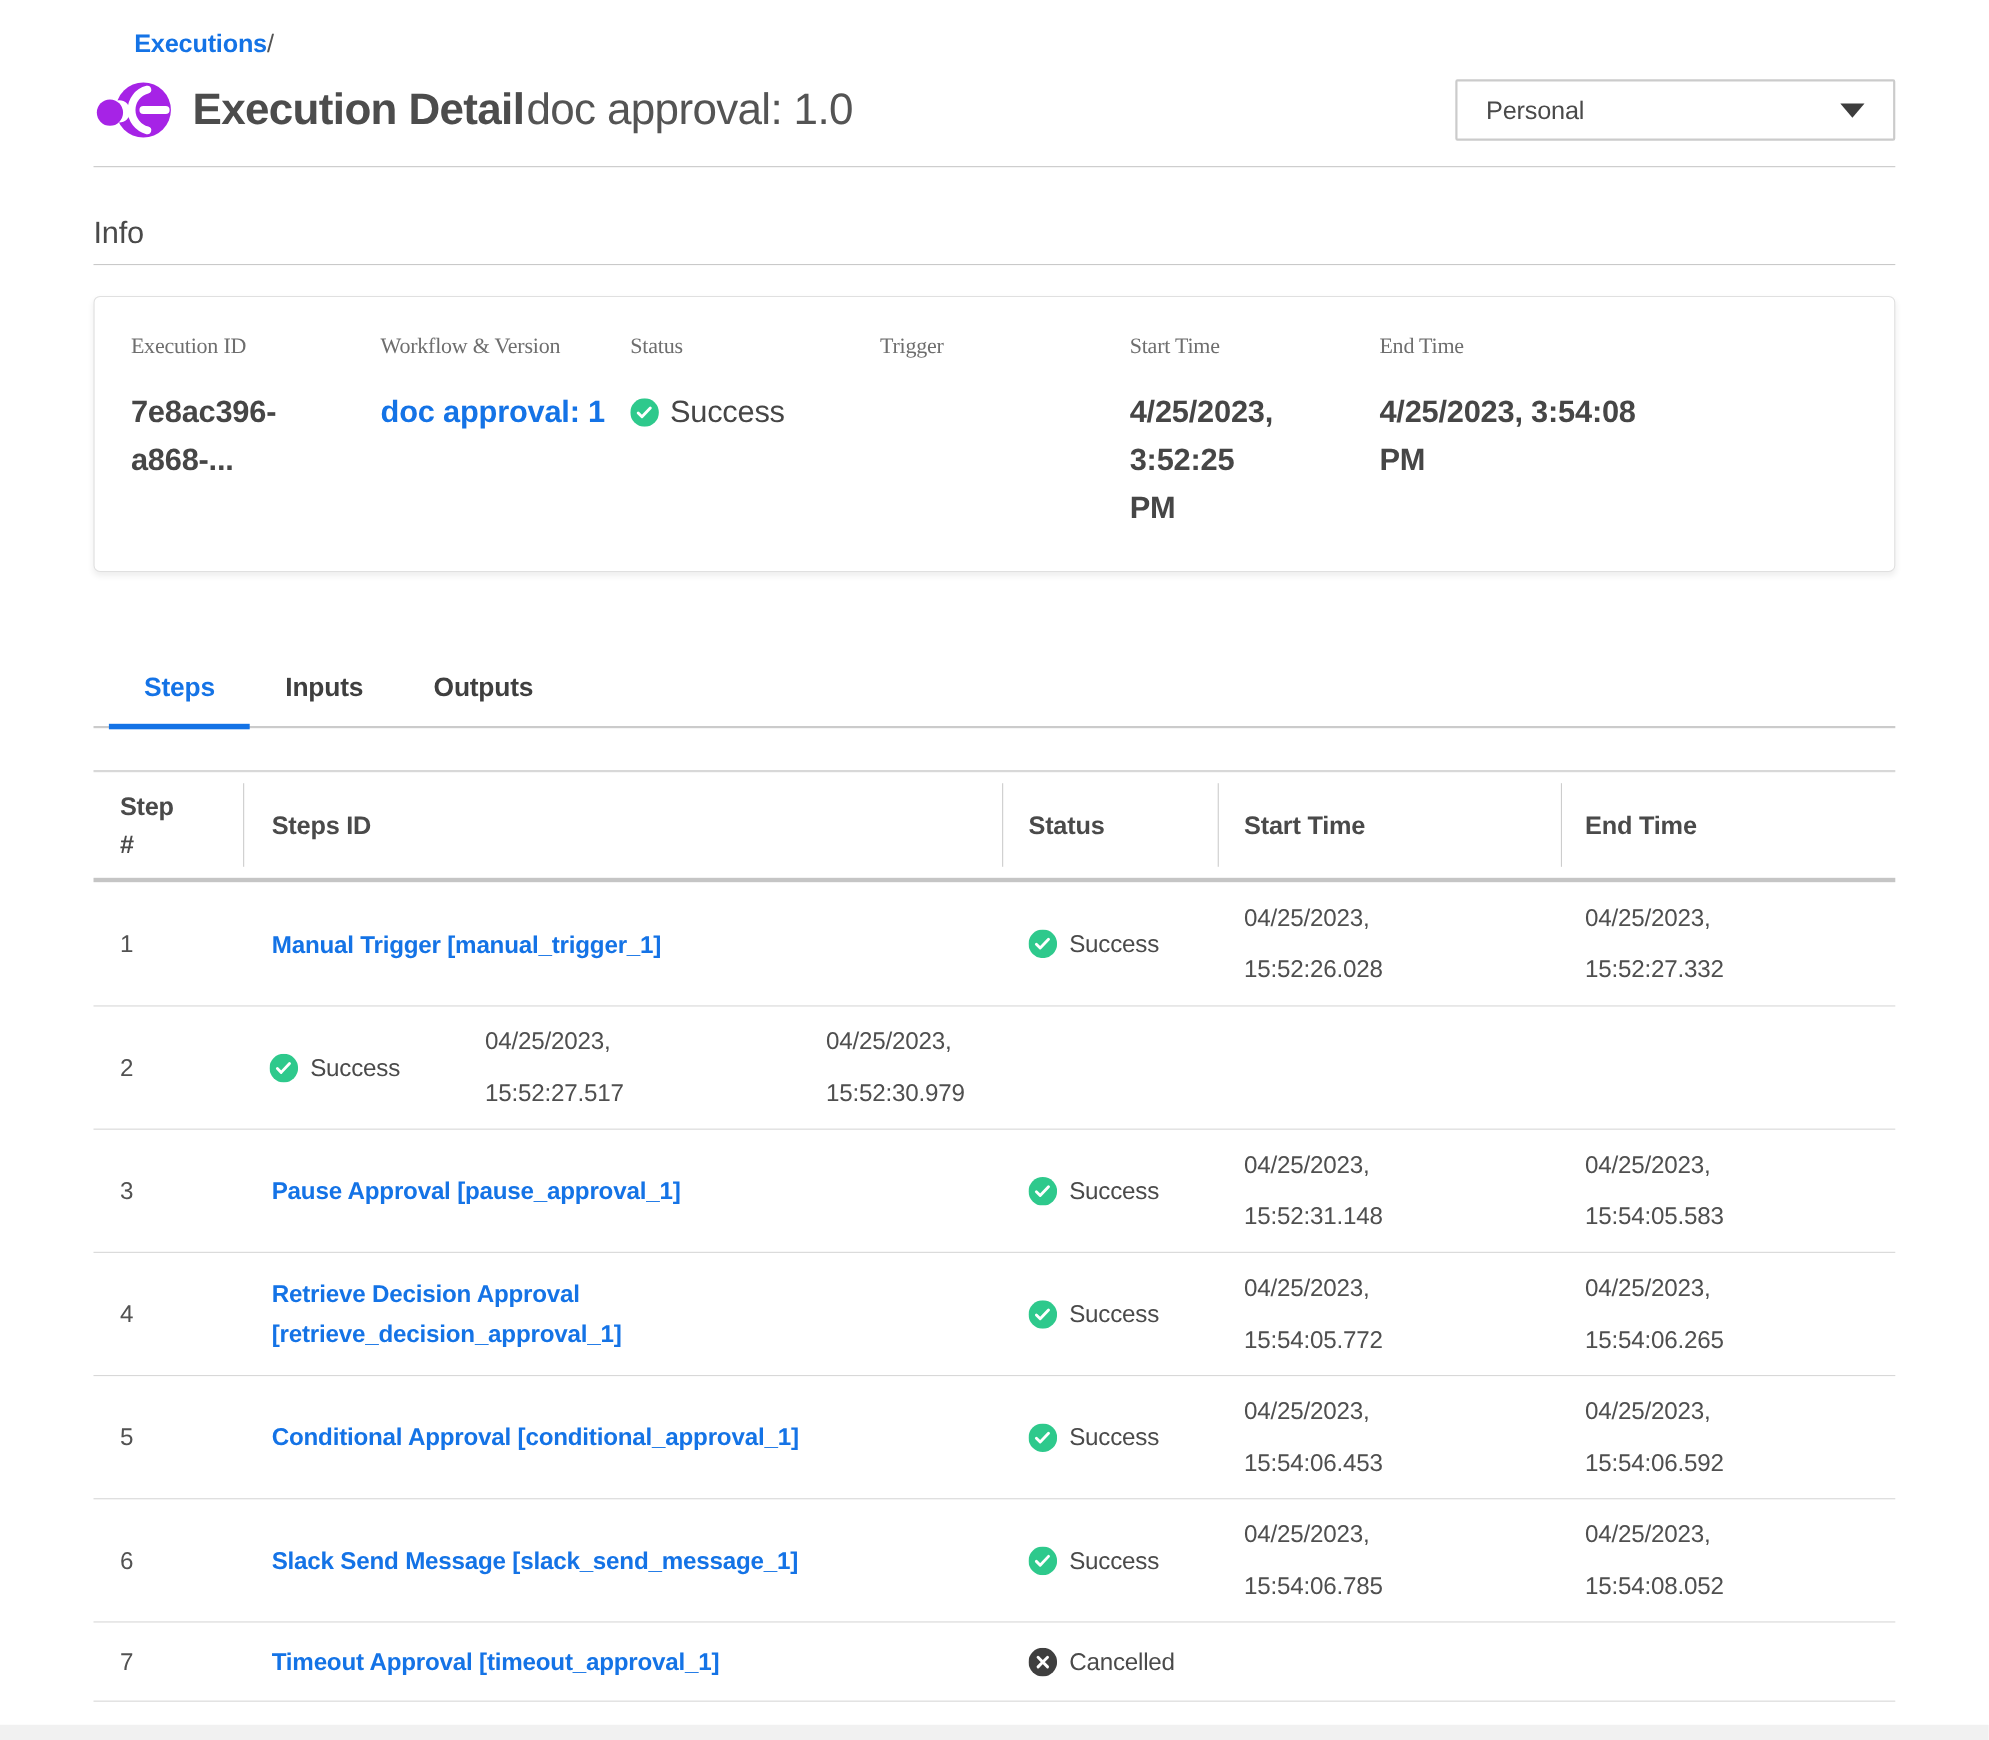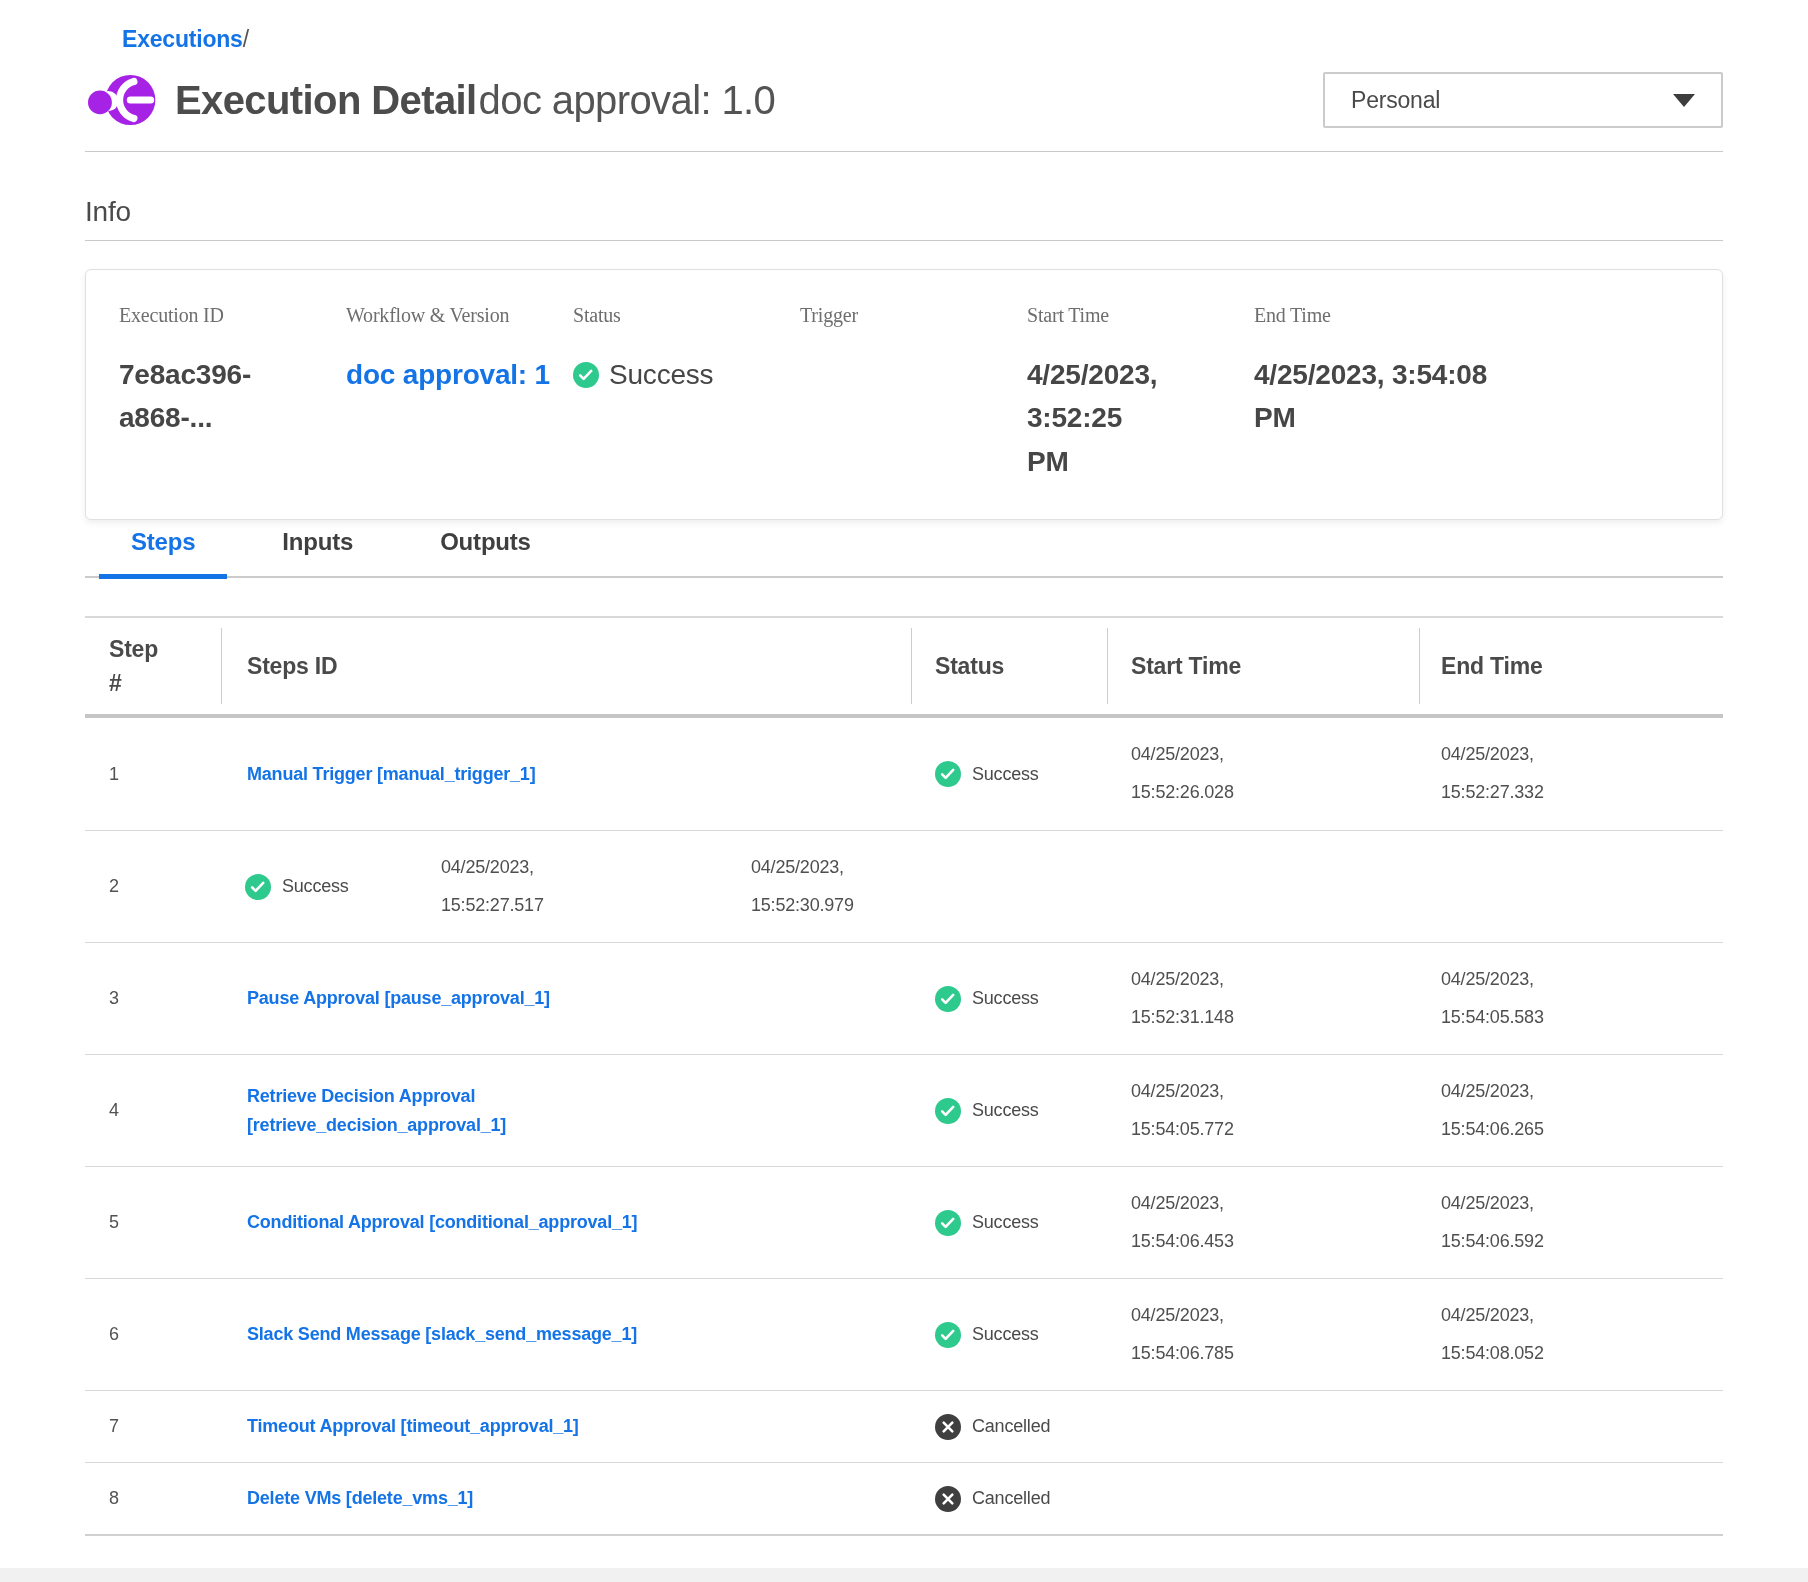--- a/index.html
+++ b/index.html
@@ -53,21 +53,21 @@
   .info-field{width:227px;padding-right:14px;}
   .info-field.last{flex:1;}
   .info-label{font-size:20px;color:var(--muted);font-family:Liberation Serif, serif;}
   .info-value{margin-top:26px;font-size:28px;font-weight:600;color:#464646;
     line-height:1.55;white-space:pre-line;}
   .info-value a{color:var(--blue);text-decoration:none;cursor:pointer;}
   .status-inline{display:flex;align-items:center;gap:10px;font-weight:400;}
   .icon-svg{width:26px;height:26px;flex:0 0 auto;display:block;}
 
   
-  .tab-row{display:flex;padding-left:14px;border-bottom:2px solid #cbcbcb;gap:23px;}
+  .tab-row{margin-top:84px;display:flex;padding-left:14px;border-bottom:2px solid #cbcbcb;}
   .tab{position:relative;padding:8px 32px 20px 32px;font-size:24px;font-weight:600;
     color:#3f3f3f;cursor:pointer;}
   .tab.active{color:var(--blue);}
   .tab.active::after{content:"";position:absolute;left:0;right:0;bottom:-3px;height:5px;
     background:var(--blue);}
 
   
   .steps-table{margin-top:38px;border-top:2px solid #d8d8d8;border-bottom:2px solid #d0d0d0;}
   .t-header{display:flex;align-items:center;min-height:100px;border-bottom:4px solid #c5c5c5;}
   .t-header .hcell{position:relative;font-size:23px;font-weight:700;color:#4a4a4a;
@@ -78,21 +78,21 @@
 
   .col-num{width:136px;padding-left:24px;flex:0 0 auto;}
   .col-id{width:690px;padding-left:26px;flex:0 0 auto;}
   .col-status{width:196px;padding-left:24px;flex:0 0 auto;}
   .col-start{width:312px;padding-left:24px;flex:0 0 auto;}
   .col-end{width:304px;padding-left:22px;flex:0 0 auto;}
 
   .t-row{display:flex;align-items:center;min-height:112px;border-top:1px solid #d8d8d8;}
   .t-row:first-child{border-top:none;}
   .t-row.short{min-height:72px;}
-  .cell{font-size:18px;color:#4f4f4f;}
+  .cell{font-size:22px;color:#4f4f4f;}
   .step-num{color:#525252;}
   .step-link{color:var(--blue);text-decoration:none;font-weight:700;white-space:pre-line;
     line-height:1.6;cursor:pointer;}
   .status-cell{display:flex;align-items:center;gap:11px;color:#4a4a4a;}
   .time{white-space:pre-line;line-height:2.1;}
 
   .bottom-strip{position:absolute;left:0;right:0;bottom:0;height:14px;background:#f1f1f1;}
 </style>
 </head>
 <body>

